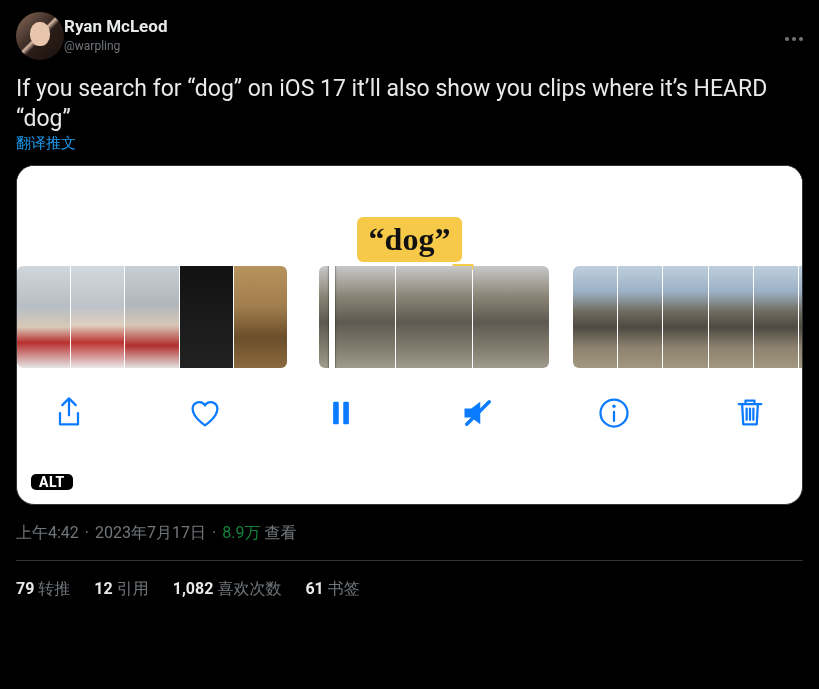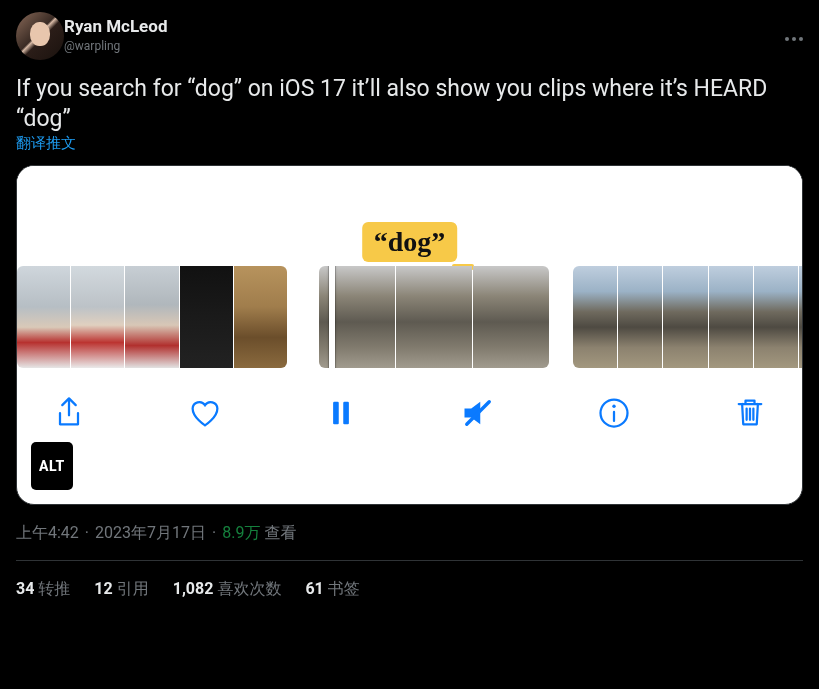--- a/index.html
+++ b/index.html
@@ -84,21 +84,21 @@
     position: relative;
   }
   .tooltip {
     position: absolute;
     left: 50%;
     transform: translateX(-50%);
     bottom: 4px;
     background: #f7c948;
     color: #111;
     font-weight: 700;
-    font-size: 28px;
+    font-size: 32px;
     padding: 4px 12px;
     border-radius: 6px;
     font-family: Georgia, "Times New Roman", serif;
   }
   .progress-mark{
     position:absolute;
     left:50%;
     transform:translateX(42px);
     bottom:-4px;
     width:22px;height:6px;background:#f7c948;border-radius:2px;
@@ -149,21 +149,21 @@
   .tb-btn.pause svg rect{fill:#0a7aff;stroke:none;}
   .tb-btn.mute svg{fill:#0a7aff;stroke:#0a7aff;}
   .alt-badge{
     position:absolute;
     left:14px;
     bottom:14px;
     background:#000;
     color:#fff;
     font-weight:800;
     font-size:14px;
-    padding:16px 8px;
+    padding:0 8px;
     border-radius:5px;
     letter-spacing:.5px;
   }
   .meta-row{
     margin-top:18px;
     color:#71767b;
     font-size:16px;
     display:flex;
     align-items:flex-start;
     gap:4px;
@@ -278,21 +278,21 @@
     <span>2023年7月17日</span>
     <span class="dot">·</span>
     <span class="views-count">8.9万</span>
     <span>查看</span>
   </div>
 
   <div class="divider"></div>
 
   <div class="stats-row">
     <div>
-      <span class="count">34</span><span>转推</span>
+      <span class="count">79</span><span>转推</span>
     </div>
     <div>
       <span class="count">12</span><span>引用</span>
     </div>
     <div>
       <span class="count">1,082</span><span>喜欢次数</span>
     </div>
     <div>
       <span class="count">61</span><span>书签</span>
     </div>

